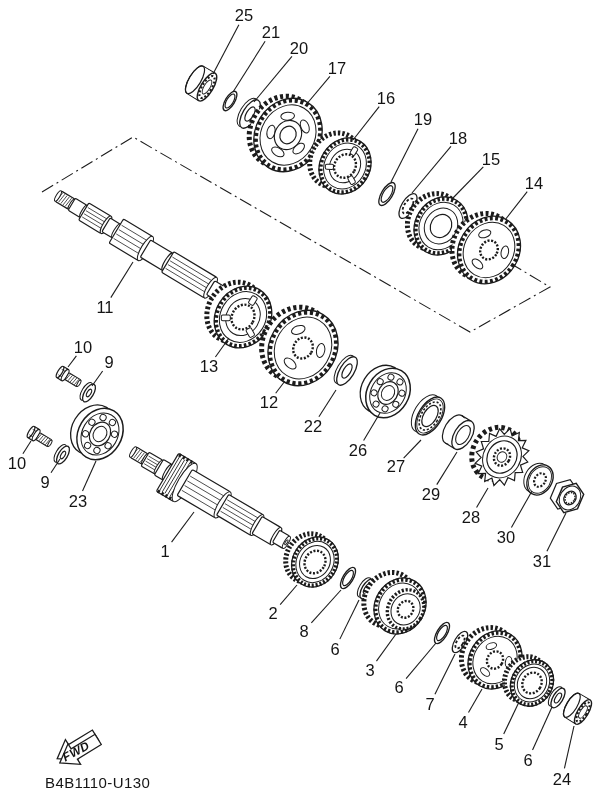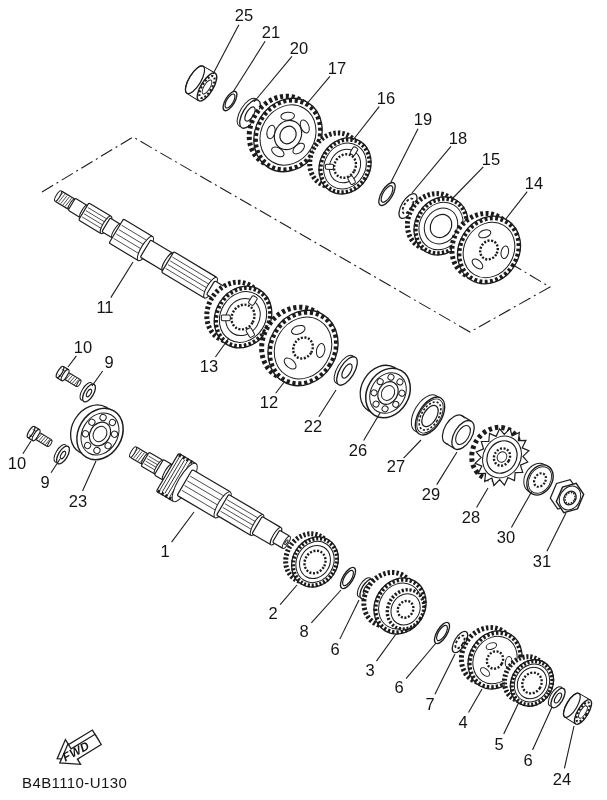--- a/index.html
+++ b/index.html
@@ -2,21 +2,21 @@
 <html><head>
 <meta charset="utf-8">
 <style>
   html,body{margin:0;padding:0;background:#ffffff;}
   body{width:607px;height:800px;overflow:hidden;position:relative;
        font-family:"Liberation Sans",sans-serif;}
   #stage{position:absolute;left:0;top:0;width:607px;height:800px;}
   svg{display:block;}
   text.plabel{font:16.5px "Liberation Sans",sans-serif;fill:#141414;}
   text.fwd{font:italic 700 12px "Liberation Sans",sans-serif;fill:#141414;letter-spacing:.5px;}
-  .code{position:absolute;left:22px;top:774px;font:15px "Liberation Sans",sans-serif;
+  .code{position:absolute;left:45px;top:774px;font:15px "Liberation Sans",sans-serif;
         color:#161616;letter-spacing:.4px;}
 </style>
 </head>
 <body>
 
 <div id="stage">
   <svg id="dsvg" width="607" height="800" viewBox="0 0 607 800">
     <g id="under">
         <path d="M42 192 L133 137 L470 332 L550 287 L488 250" fill="none" stroke="#1c1c1c" stroke-width="1.1" stroke-dasharray="13 4 2 4"></path>
       </g>

